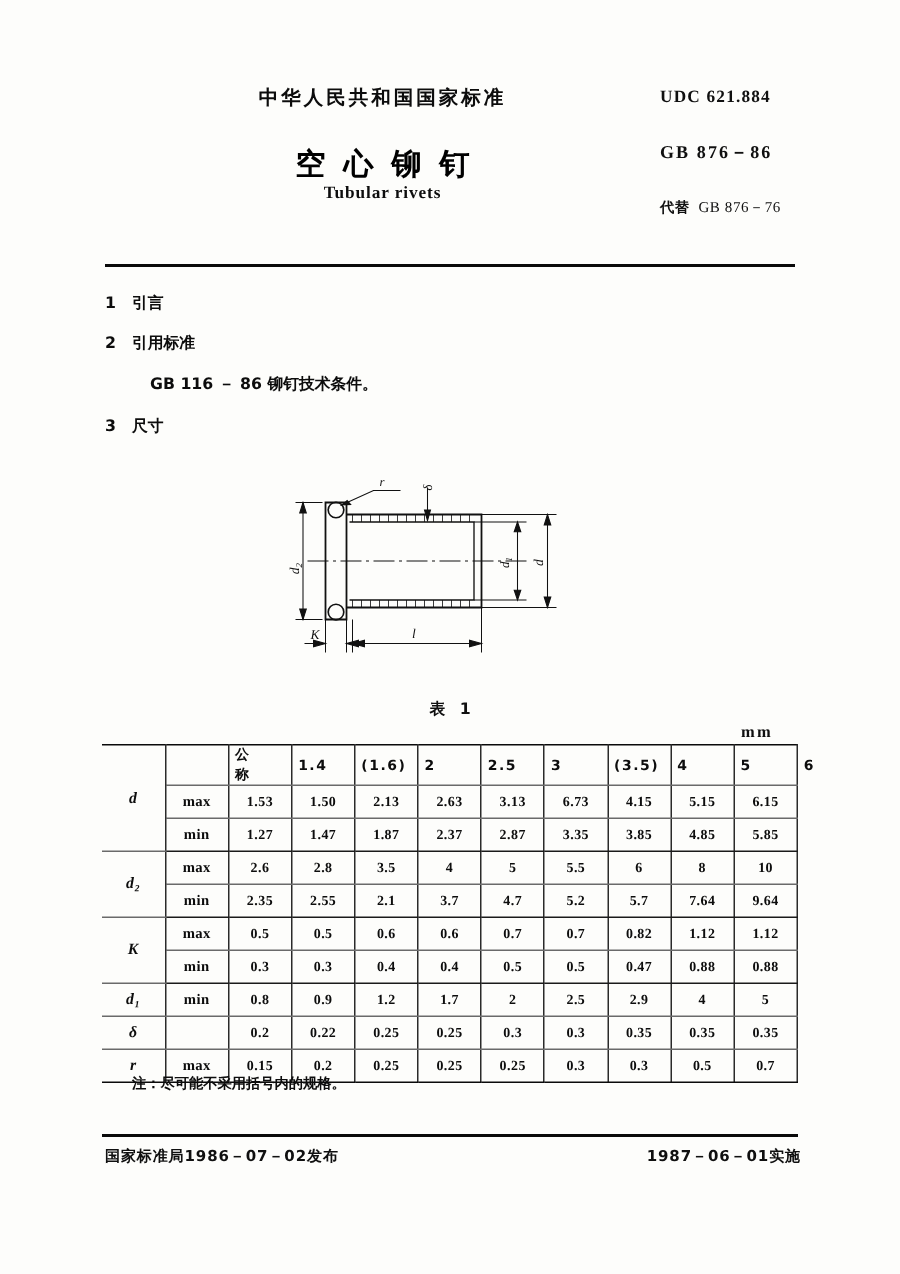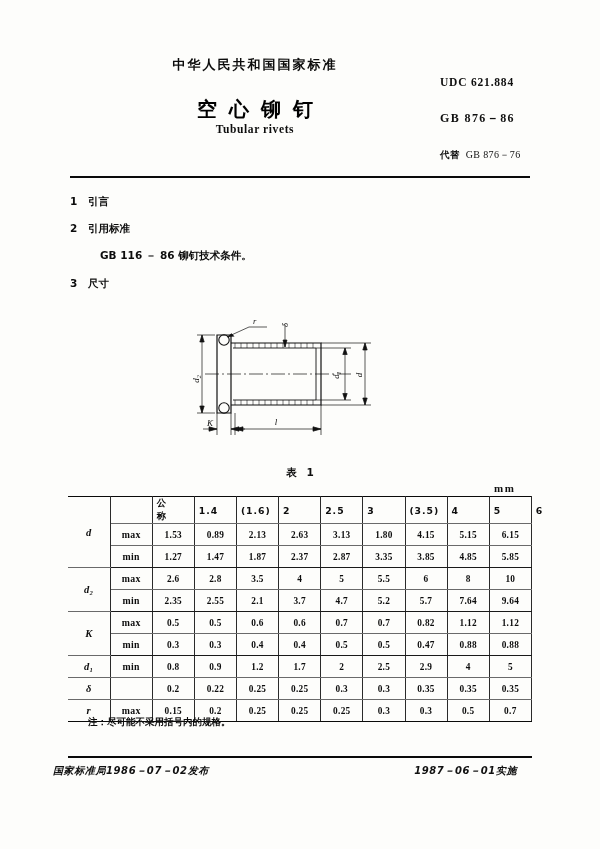--- a/index.html
+++ b/index.html
@@ -58,21 +58,21 @@
   .doc-title-en {
     font-family: "Liberation Serif", "DejaVu Serif", serif;
     font-size: 11.5px;
     font-weight: bold;
     letter-spacing: 0.6px;
     color: #0d0d0d;
   }
 
   .hdr-right {
     position: absolute;
-    left: 440px; top: 20px;
+    left: 440px; top: 3px;
     width: 150px;
     text-align: left;
   }
   .udc {
     font-family: "Liberation Serif", "DejaVu Serif", serif;
     font-size: 11.5px;
     font-weight: bold;
     letter-spacing: 0.8px;
     white-space: nowrap;
   }
@@ -226,24 +226,23 @@
   
   .rule-bottom {
     position: absolute;
     left: 68px; top: 756px;
     width: 464px;
     height: 0;
     border-top: 2.0px solid #0a0a0a;
   }
   .footer {
     position: absolute;
-    left: 53px; top: 764px;
+    left: 70px; top: 764px;
     width: 464px;
     height: 20px;
-    font-style: italic;
   }
   .foot-left, .foot-right {
     position: absolute;
     top: 0;
     font-family: "DejaVu Sans", "Liberation Sans", sans-serif;
     font-size: 10px;
     font-weight: bold;
     letter-spacing: 0.6px;
     white-space: nowrap;
   }
@@ -375,25 +374,25 @@
         <td class="nom">2.5</td>
         <td class="nom">3</td>
         <td class="nom">(3.5)</td>
         <td class="nom">4</td>
         <td class="nom">5</td>
         <td class="nom">6</td>
       </tr>
       <tr>
         <td class="lim">max</td>
         <td>1.53</td>
-        <td>0.89</td>
+        <td>1.50</td>
         <td>2.13</td>
         <td>2.63</td>
         <td>3.13</td>
-        <td>1.80</td>
+        <td>6.73</td>
         <td>4.15</td>
         <td>5.15</td>
         <td>6.15</td>
       </tr>
       <tr>
         <td class="lim grp-end">min</td>
         <td class="grp-end">1.27</td>
         <td class="grp-end">1.47</td>
         <td class="grp-end">1.87</td>
         <td class="grp-end">2.37</td>

